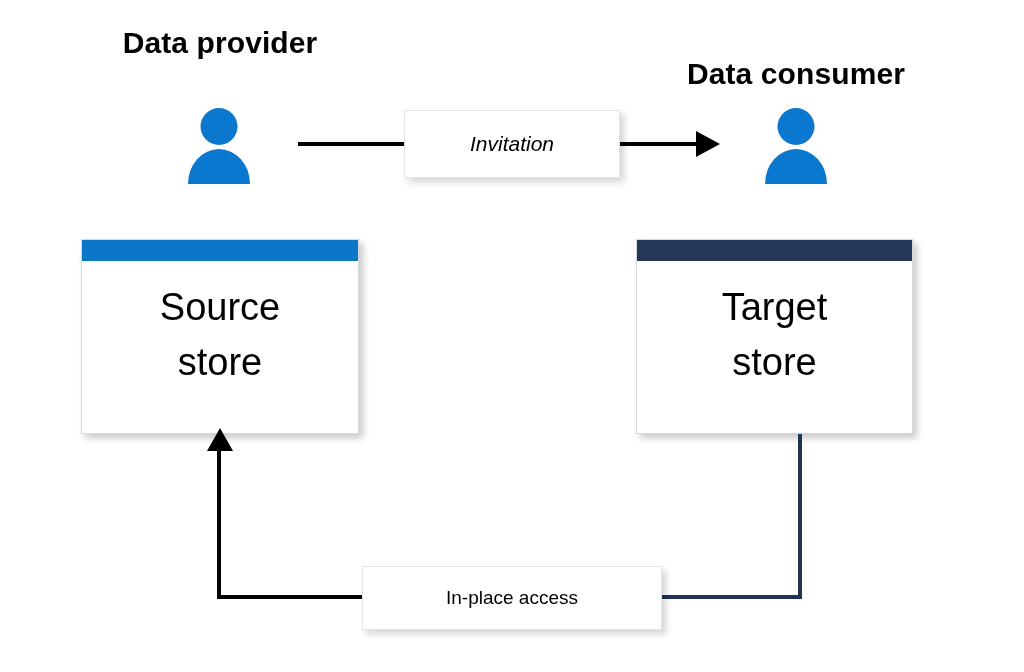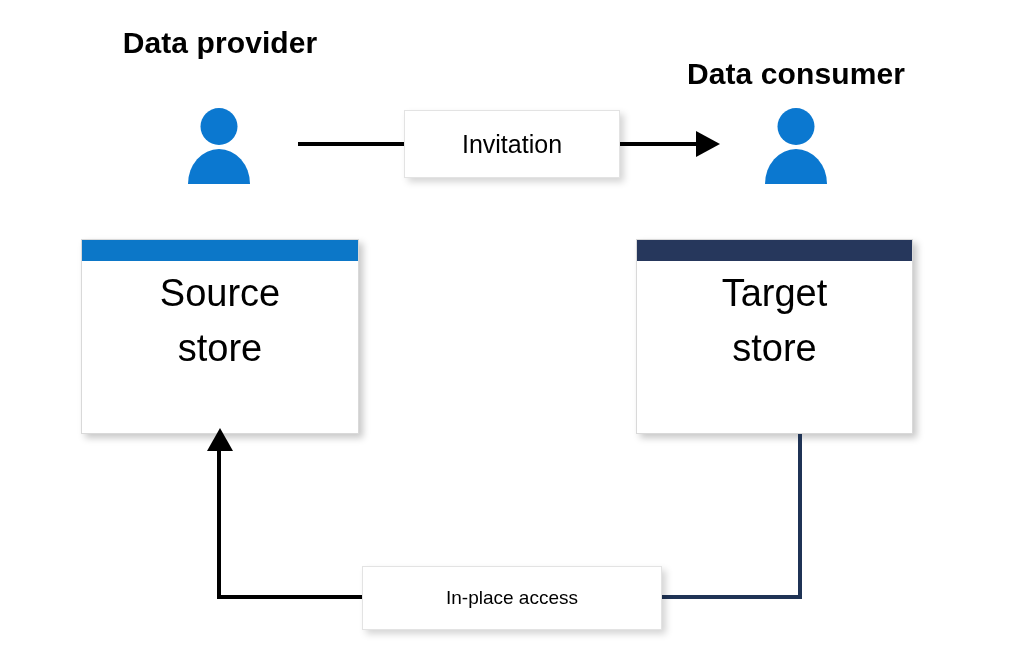--- a/index.html
+++ b/index.html
@@ -77,21 +77,21 @@
   .store-box .label {
     position: absolute;
     left: 0;
     right: 0;
     top: 21px;
     bottom: 0;
     display: flex;
     flex-direction: column;
     align-items: center;
     justify-content: flex-start;
-    padding-top: 5px;
+    padding-top: 19px;
     font-size: 38px;
     line-height: 1.45;
     color: #000000;
     text-align: center;
     white-space: pre-line;
   }
   #box-source { left: 81px;  top: 239px; width: 278px; height: 195px; }
   #box-target { left: 636px; top: 239px; width: 277px; height: 195px; }
 
   
@@ -134,21 +134,21 @@
     background: #ffffff;
     border: 1px solid #e3e3e3;
     box-shadow: 4px 4px 7px rgba(0,0,0,0.17);
     box-sizing: border-box;
     display: flex;
     align-items: center;
     justify-content: center;
     color: #000000;
     white-space: nowrap;
   }
-  #label-invitation   { left: 404px; top: 110px; width: 216px; height: 68px; font-size: 25px; }
+  #label-invitation   { left: 404px; top: 110px; width: 216px; height: 68px; font-size: 21px; font-style: italic; }
   #label-inplace      { left: 362px; top: 566px; width: 300px; height: 64px; font-size: 19px; }
 </style>
 </head>
 <body>
 
 <div id="canvas">
 
   <div class="col-title" id="title-provider">Data provider</div>
   <div class="col-title" id="title-consumer">Data consumer</div>
 

